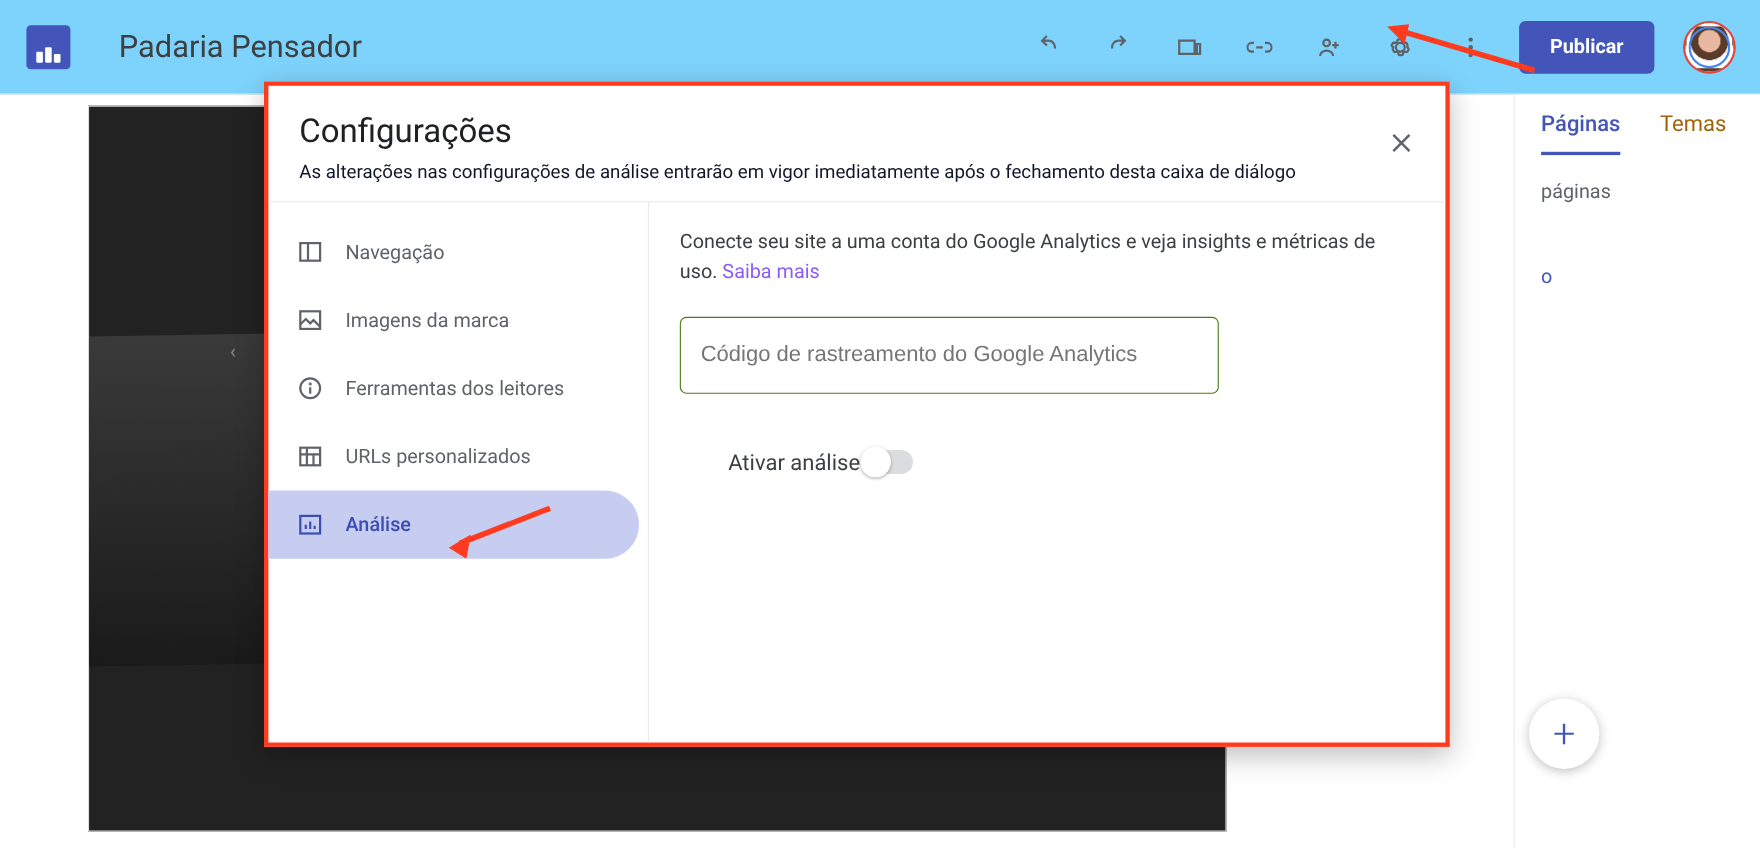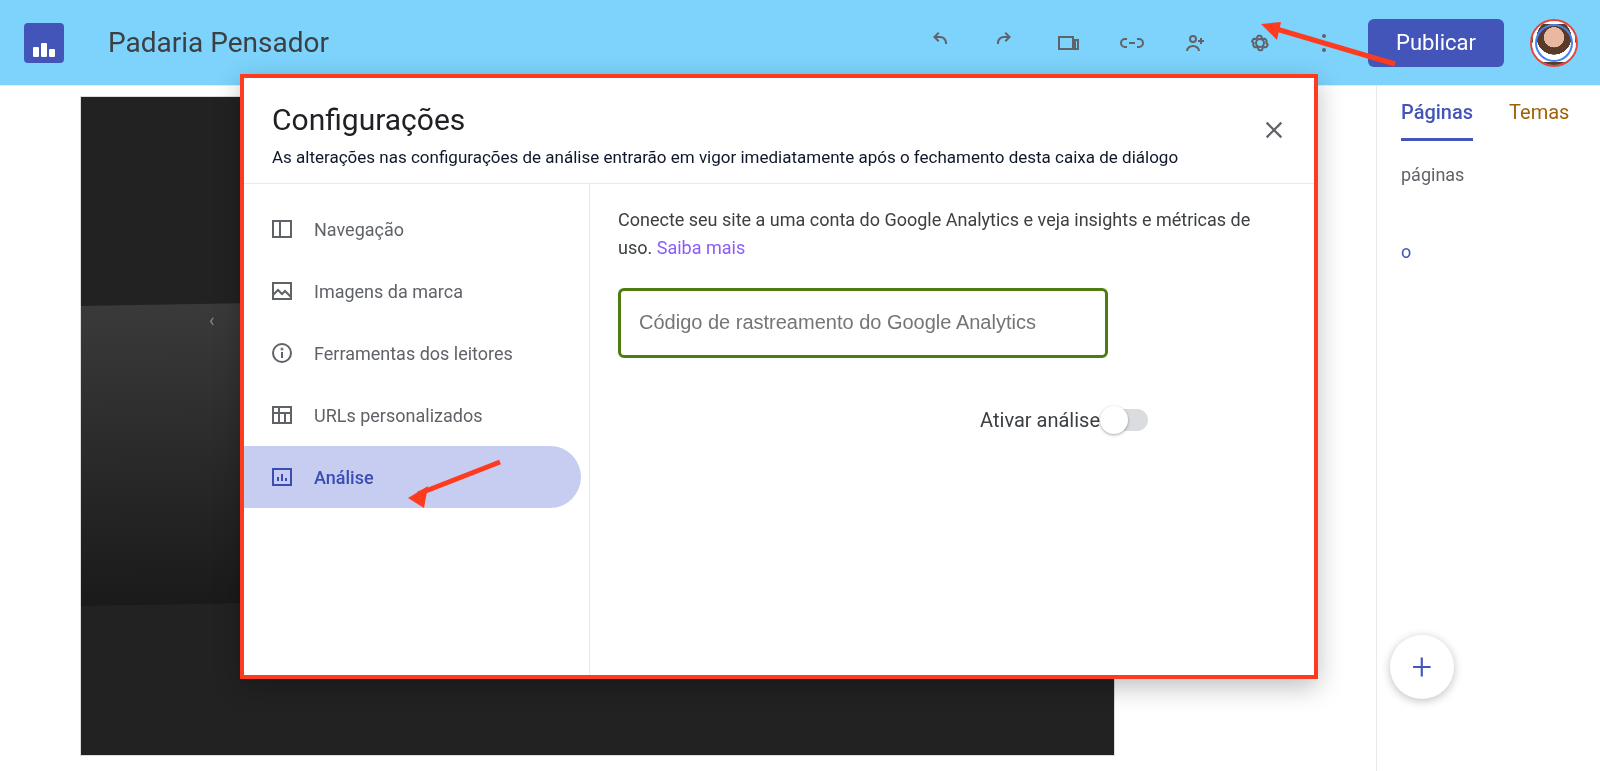--- a/index.html
+++ b/index.html
@@ -41,21 +41,21 @@
     border-radius: 50%;
     color: #5f6368; cursor: pointer;
     position: relative;
     margin: 0 8px;
   }
   .tool-btn svg { width: 24px; height: 24px; fill: currentColor; }
   .publish-btn {
     background: #4355b9; color: #fff;
     height: 48px; padding: 0 28px;
     border-radius: 6px;
-    font-size: 22px; font-weight: 400;
+    font-size: 18px; font-weight: 700;
     display: flex; align-items: center;
     margin-left: 12px; cursor: pointer;
   }
   .avatar {
     width: 44px; height: 44px; border-radius: 50%;
     margin-left: 28px;
     background: radial-gradient(circle at 50% 35%, #e8b9a0 0 32%, #5a3a28 33% 55%, #fff 56% 100%);
     border: 3px solid transparent;
     box-shadow: 0 0 0 2px #ea4335, 0 0 0 2px #4285f4 inset;
     position: relative;
@@ -147,27 +147,27 @@
   }
   .nav-item.active svg{ stroke:#3b4db3;}
   .dialog-content{
     flex:1; padding: 22px 28px;
     font-size:18px; color:#3c4043;
   }
   .content-desc{ line-height:1.55; margin-bottom:26px;}
   .content-desc a{ color:#8b5cf6; text-decoration:none;}
   .tracking-input{
     width:490px; height:70px;
-    border:3px solid #4d7c0f; border-radius:6px;
+    border:1px solid #4d7c0f; border-radius:6px;
     padding:0 18px; font-size:20px; color:#7f1d1d;
     outline:none;
   }
   .toggle-row{
-    display:flex; align-items:center; justify-content:flex-end;
-    width:530px; margin-top:50px;
+    display:flex; align-items:center; justify-content:flex-start;
+    width:530px; margin-top:50px;margin-left:44px;
   }
   .toggle-label{ font-size:20px; color:#3c4043;}
   .switch{
     width:48px; height:22px; border-radius:12px; background:#dadce0;
     position:relative; cursor:pointer;
   }
   .switch::after{
     content:""; position:absolute; left:0; top:-3px;
     width:28px; height:28px; border-radius:50%;
     background:#fff; box-shadow:0 1px 3px rgba(0,0,0,0.35);

